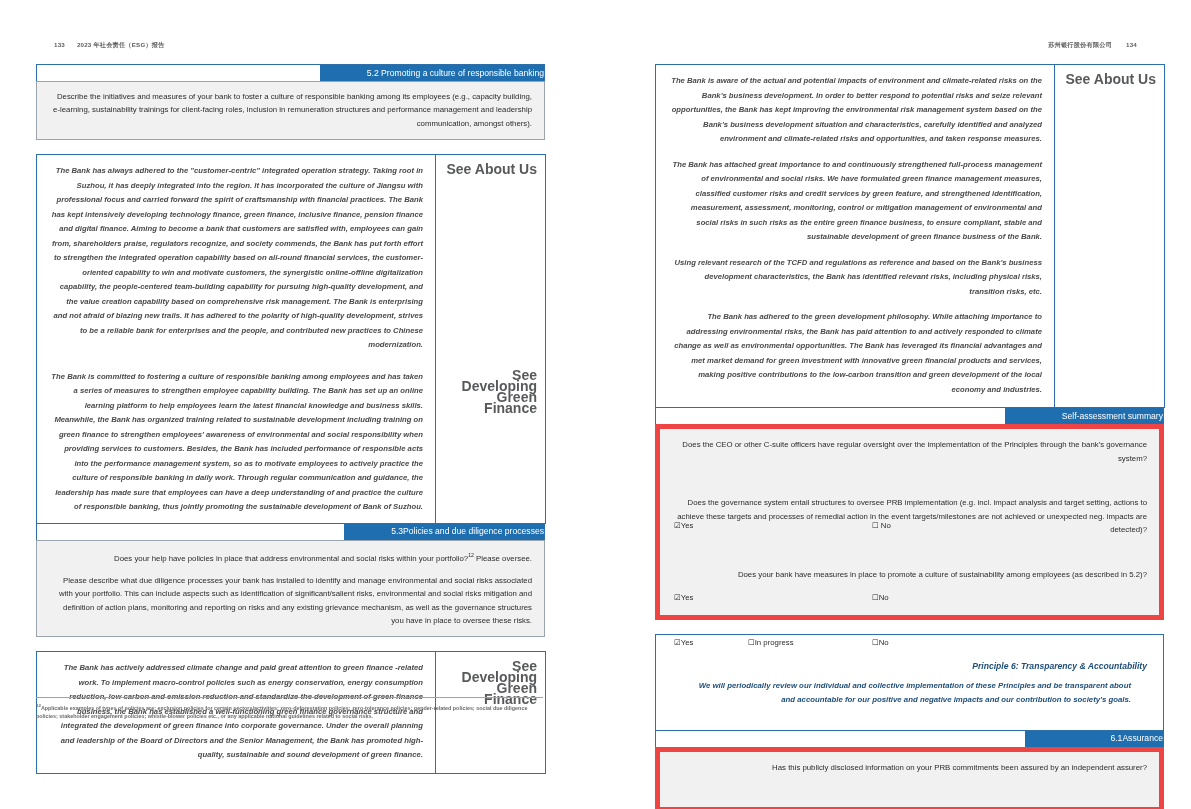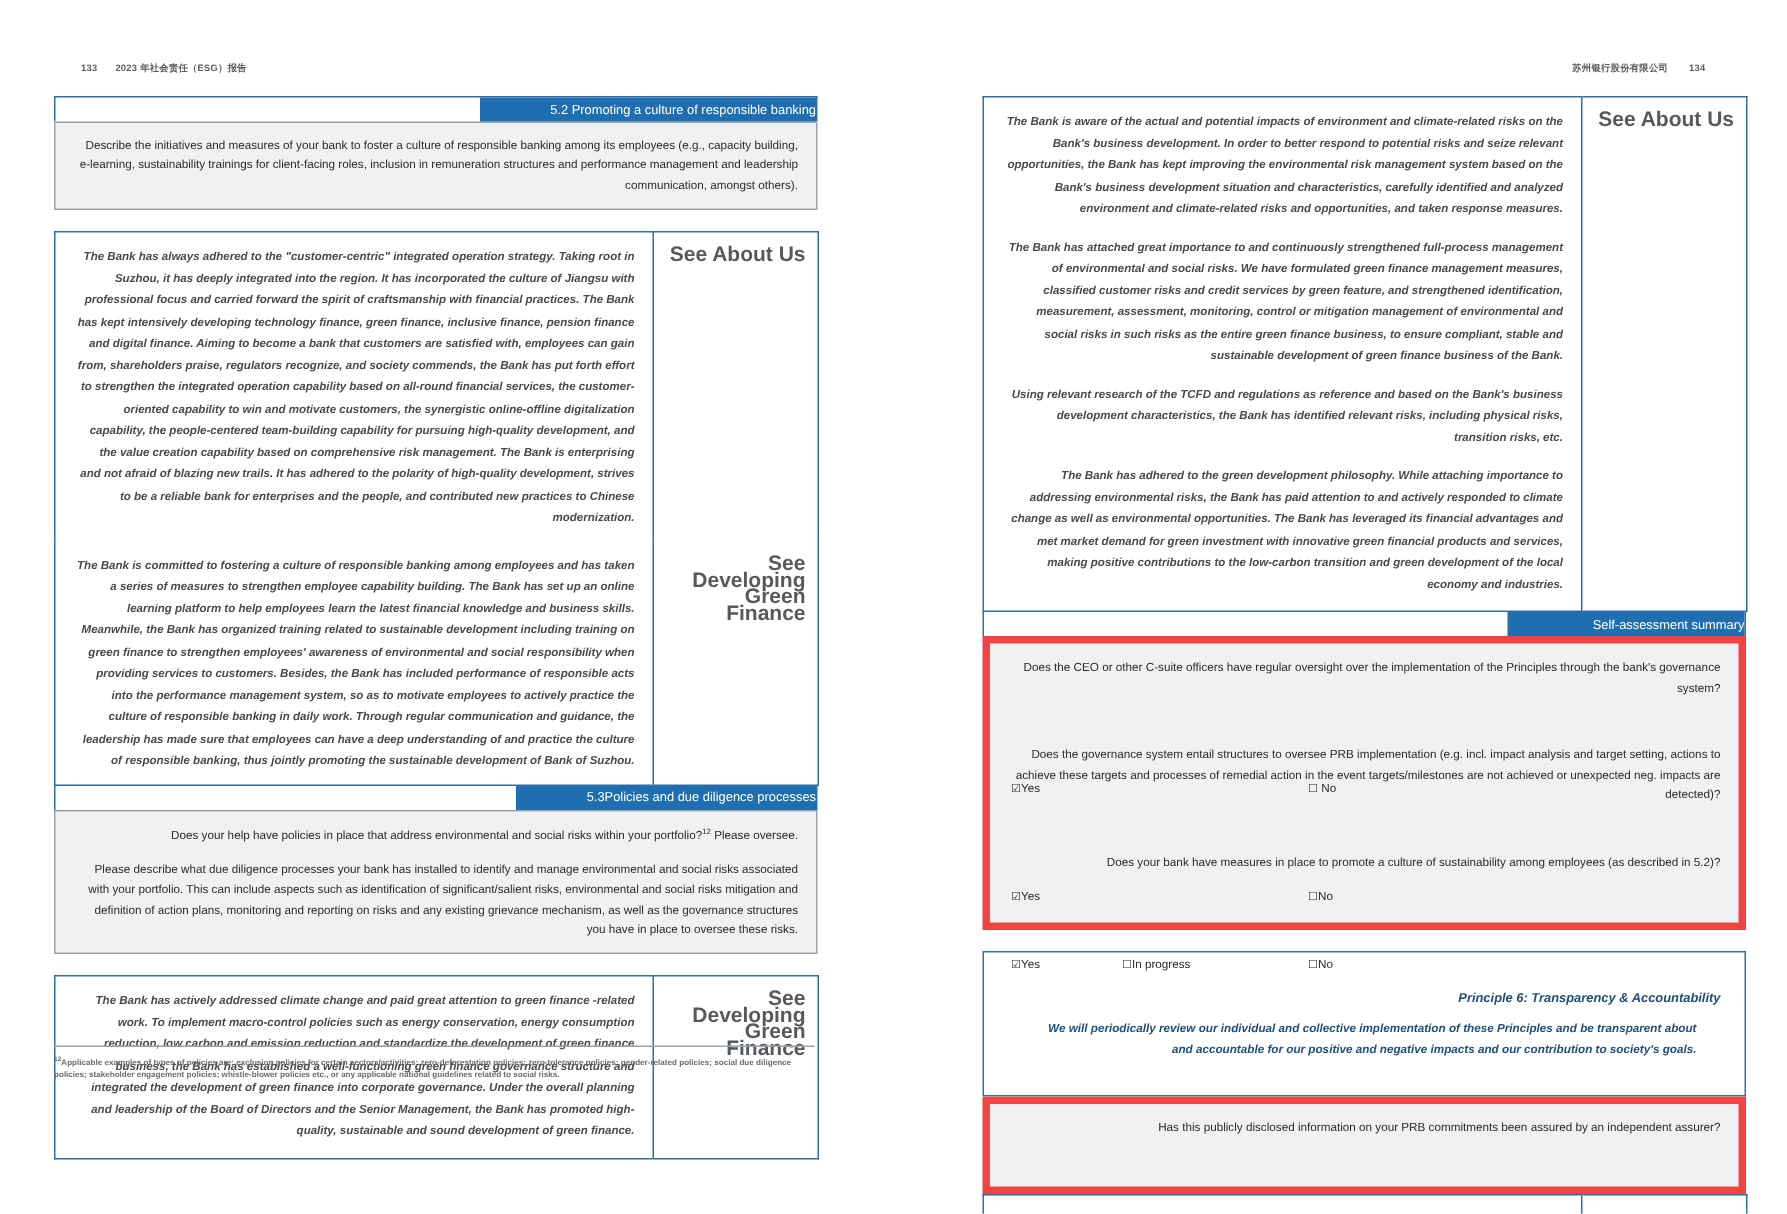--- a/index.html
+++ b/index.html
@@ -291,20 +291,23 @@
 
     <div class="spacer14"></div>
 
     <div class="principle-box">
       <div class="principle-head">
         <span class="principle-title">Principle 6: Transparency &amp; Accountability</span>
       </div>
       <div class="principle-body">We will periodically review our individual and collective implementation of these Principles and be transparent about and accountable for our positive and negative impacts and our contribution to society's goals.</div>
     </div>
 
+    <div class="bar-row" style="border-top:none;">
+      <div class="bar bar-assur">6.1Assurance</div>
+    </div>
 
     <div class="sa">
       <p class="q">Has this publicly disclosed information on your PRB commitments been assured by an independent assurer?</p>
       <div class="opts">
         <span class="opt" style="left:2px;"><span class="box">☐</span> <span>Yes</span></span>
         <span class="opt" style="left:76px;"><span class="box">☐</span> <span>Meanwhile</span></span>
         <span class="opt" style="left:200px;"><span class="box-checked">☑</span> <span>No</span></span>
       </div>
     </div>
 

